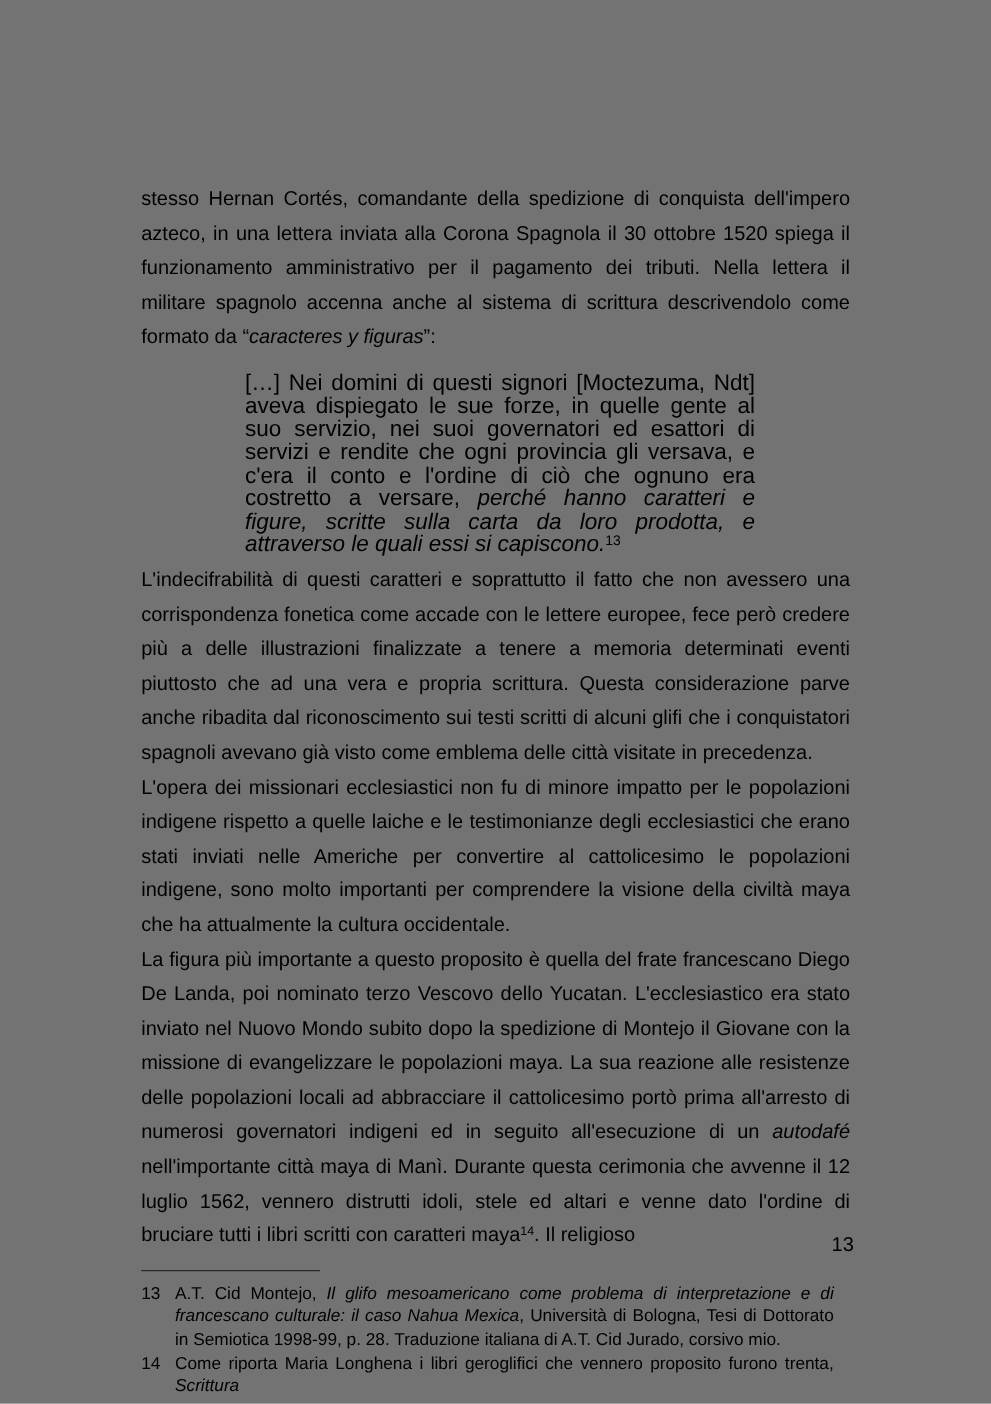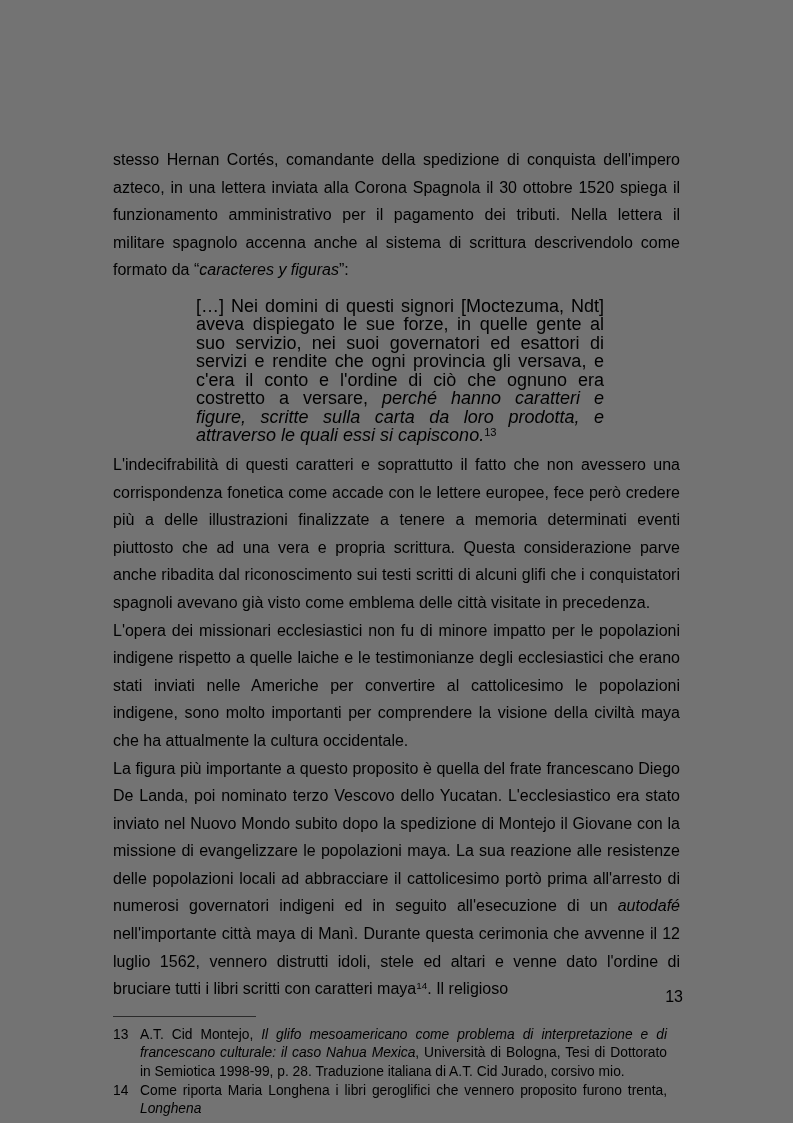--- a/index.html
+++ b/index.html
@@ -83,19 +83,19 @@
 
     <div class="fn-rule"></div>
 
     <div class="footnotes">
       <div class="fn">
         <span class="fn-num">13</span>
         <span class="fn-text"><span>A.T. Cid Montejo, </span><span class="run-i">Il glifo mesoamericano come problema di interpretazione e di francescano culturale: il caso Nahua Mexica</span><span>, Università di Bologna, Tesi di Dottorato in Semiotica 1998-99, p. 28. Traduzione italiana di A.T. Cid Jurado, corsivo mio.</span></span>
       </div>
       <div class="fn">
         <span class="fn-num">14</span>
-        <span class="fn-text"><span>Come riporta Maria Longhena i libri geroglifici che vennero proposito furono trenta, </span><span class="run-i">Longhena</span></span>
+        <span class="fn-text"><span>Come riporta Maria Longhena i libri geroglifici che vennero proposito furono trenta, </span><span class="run-i">Scrittura</span></span>
       </div>
     </div>
   </div>
 
   <div class="page-num">13</div>
 </div>
 
 </body></html>

